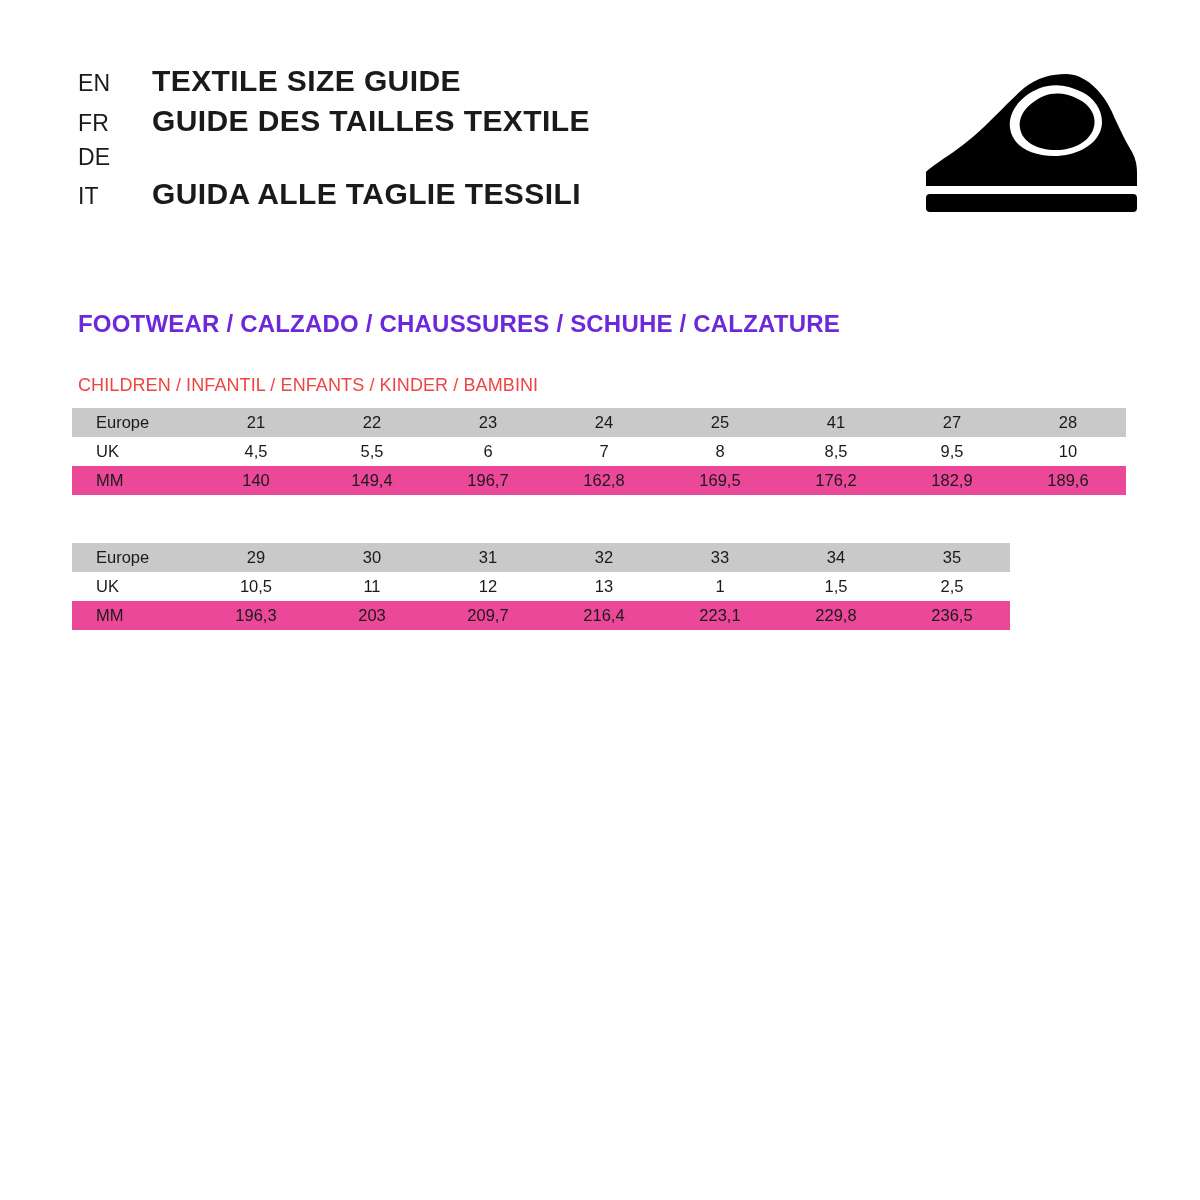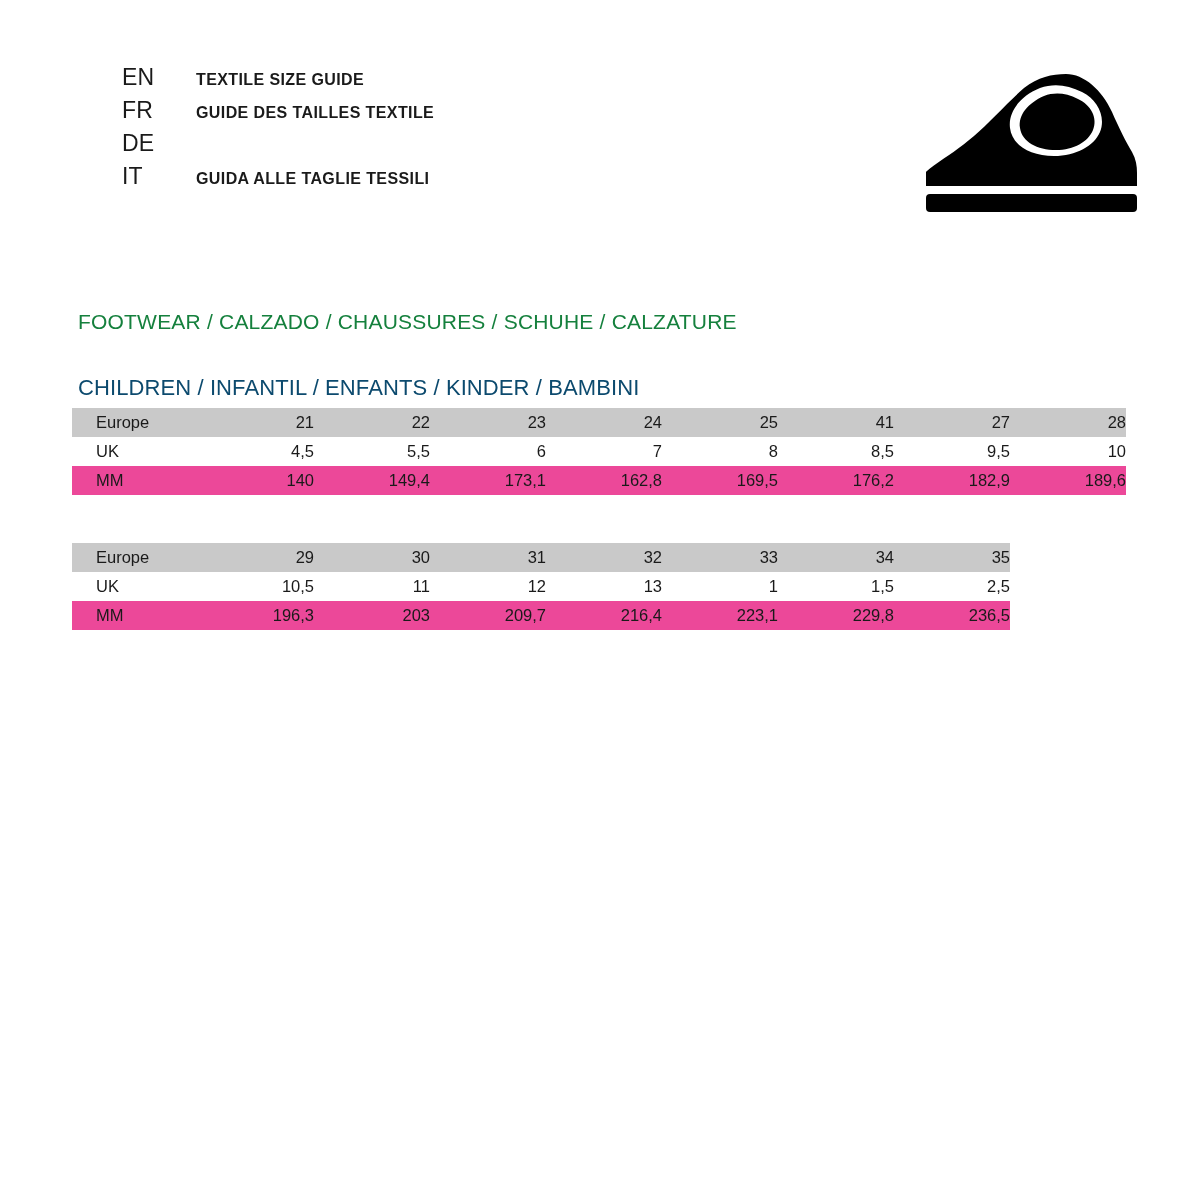--- a/index.html
+++ b/index.html
@@ -38,73 +38,72 @@
     align-items: baseline;
     margin-bottom: 6px;
     white-space: nowrap;
   }
   .lang-code {
     width: 74px;
     font-size: 23px;
     font-weight: 400;
     letter-spacing: 0.2px;
     color: #1a1a1a;
-    margin-left: 44px;
   }
   .lang-title {
-    font-size: 16px;
+    font-size: 30px;
     font-weight: 700;
     letter-spacing: 0.4px;
     color: #1a1a1a;
   }
 
   
   .shoe-icon {
     position: absolute;
     right: 62px;
     top: 68px;
     width: 222px;
     height: 150px;
   }
 
   
   .section-title {
     position: absolute;
     left: 78px;
     top: 310px;
-    font-size: 21px;
-    font-weight: 400;
+    font-size: 24px;
+    font-weight: 700;
     letter-spacing: 0.2px;
-    color: #15803d;
+    color: #6d28d9;
   }
   .subsection-title {
     position: absolute;
     left: 78px;
     top: 375px;
-    font-size: 22px;
+    font-size: 18px;
     font-weight: 400;
     letter-spacing: 0.1px;
-    color: #0c4a6e;
+    color: #ef4444;
   }
 
   
   .size-table {
     position: absolute;
     left: 72px;
     width: 1054px;
     border-collapse: collapse;
     table-layout: fixed;
   }
   #table-children-1 { top: 408px; }
   #table-children-2 { top: 543px; }
 
   .size-table td {
     height: 29px;
     font-size: 16.5px;
-    text-align: right;
+    text-align: center;
     color: #1a1a1a;
     padding: 0;
     vertical-align: middle;
   }
   .size-table td.rowlabel {
     text-align: left;
     padding-left: 24px;
     width: 102px;
   }
   .size-table tr.row-header td {
@@ -207,21 +206,21 @@
         <td>7</td>
         <td>8</td>
         <td>8,5</td>
         <td>9,5</td>
         <td>10</td>
       </tr>
       <tr class="row-shade">
         <td class="rowlabel">MM</td>
         <td>140</td>
         <td>149,4</td>
-        <td>173,1</td>
+        <td>196,7</td>
         <td>162,8</td>
         <td>169,5</td>
         <td>176,2</td>
         <td>182,9</td>
         <td>189,6</td>
       </tr>
     </tbody>
   </table>
 
   <table class="size-table" id="table-children-2">

